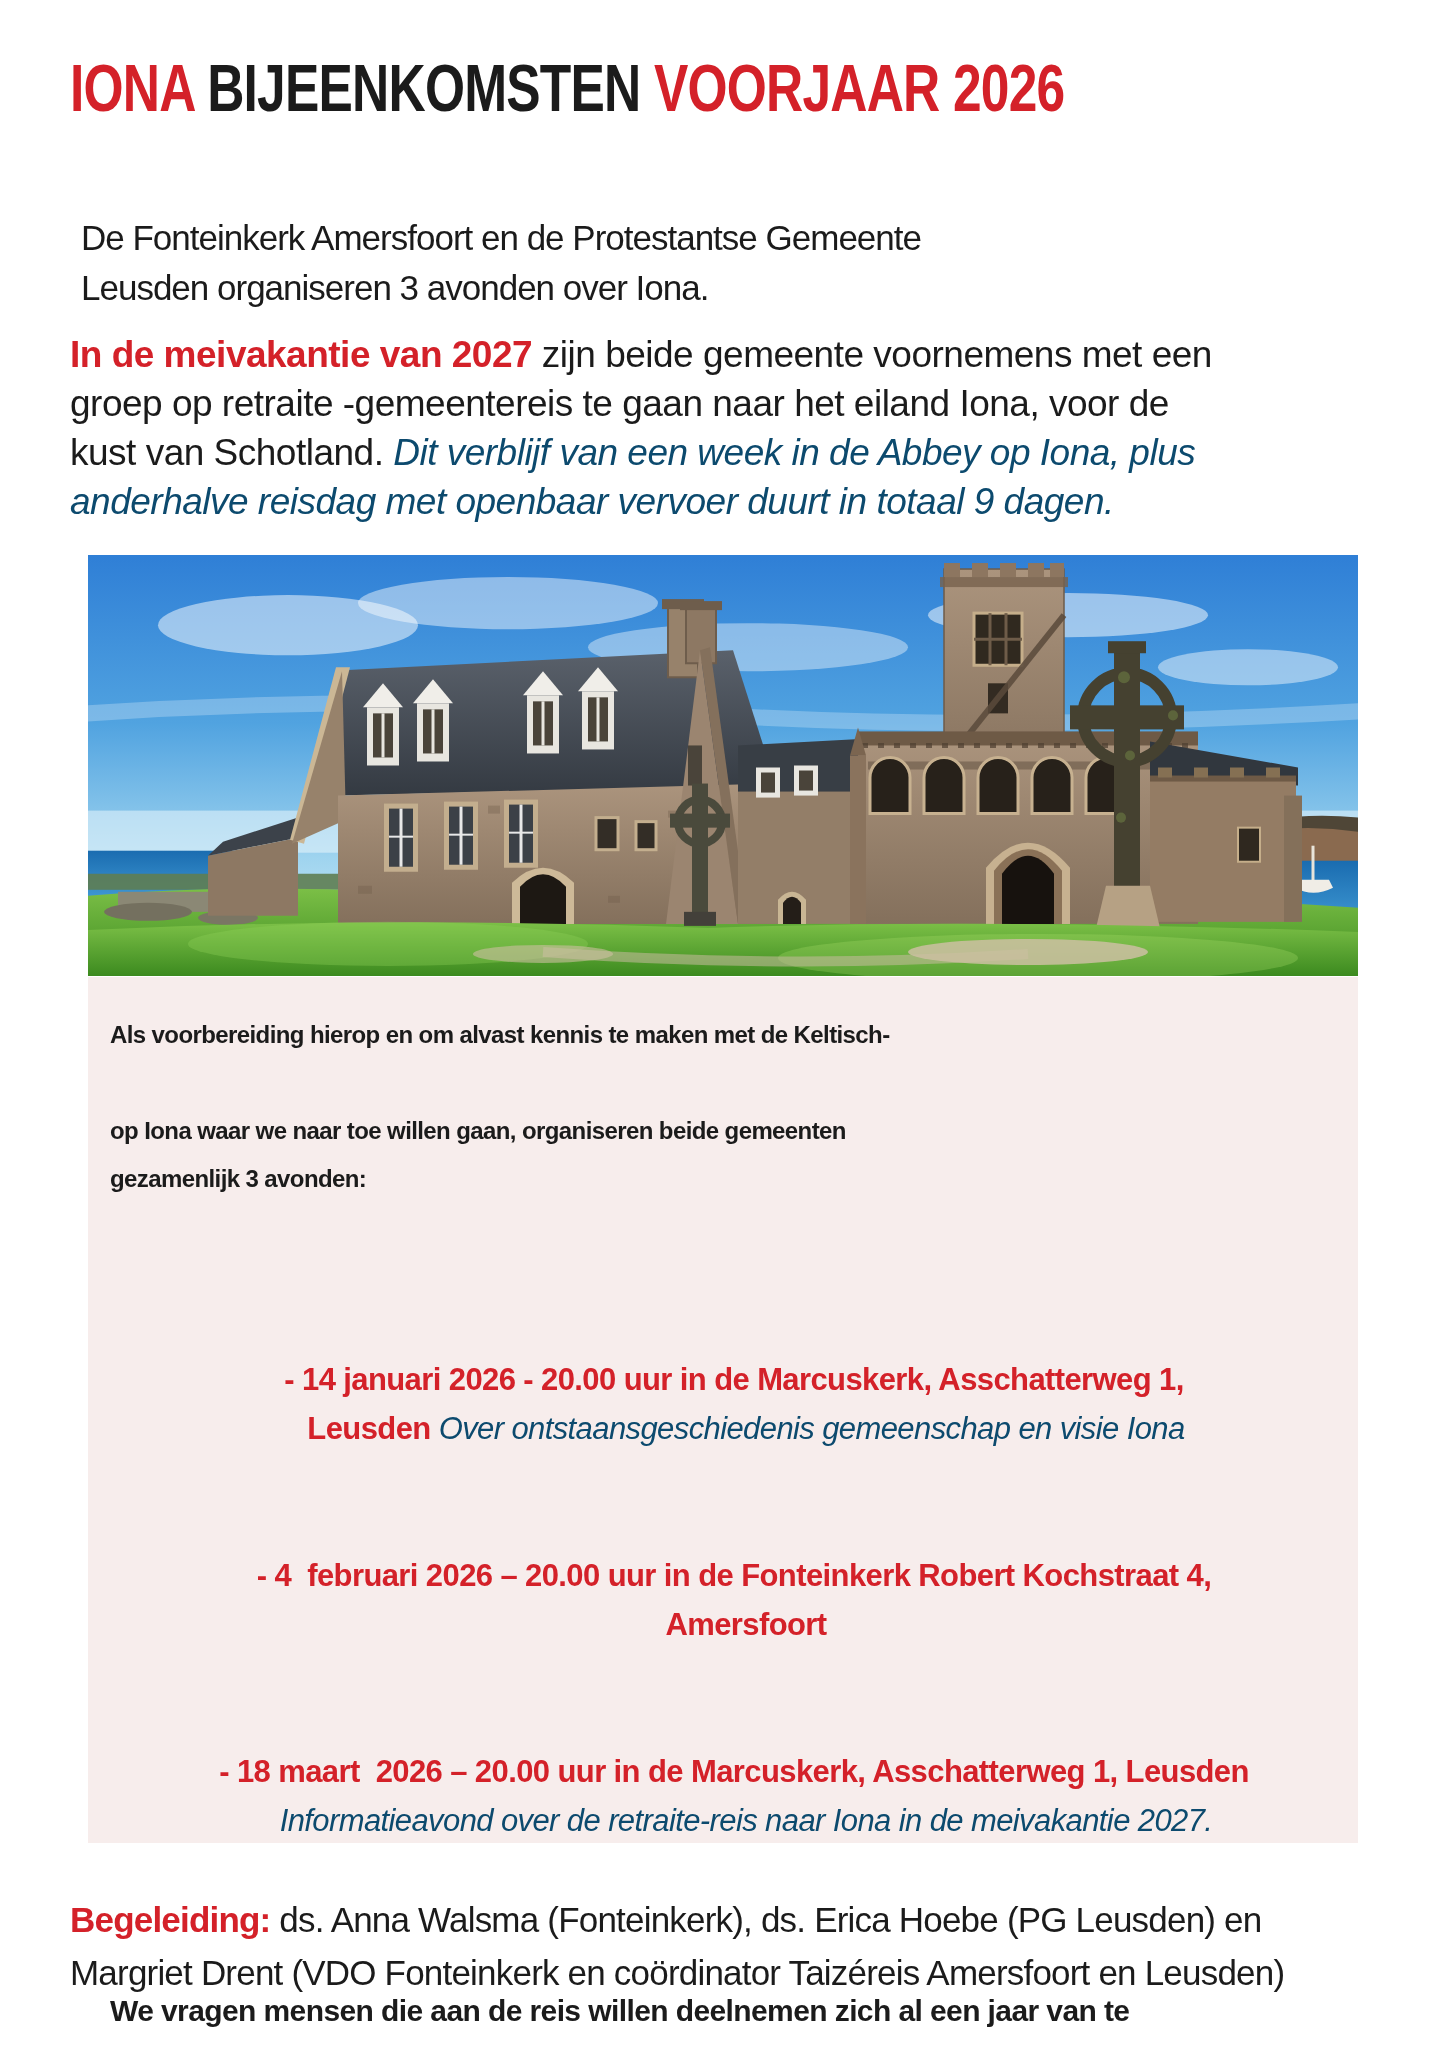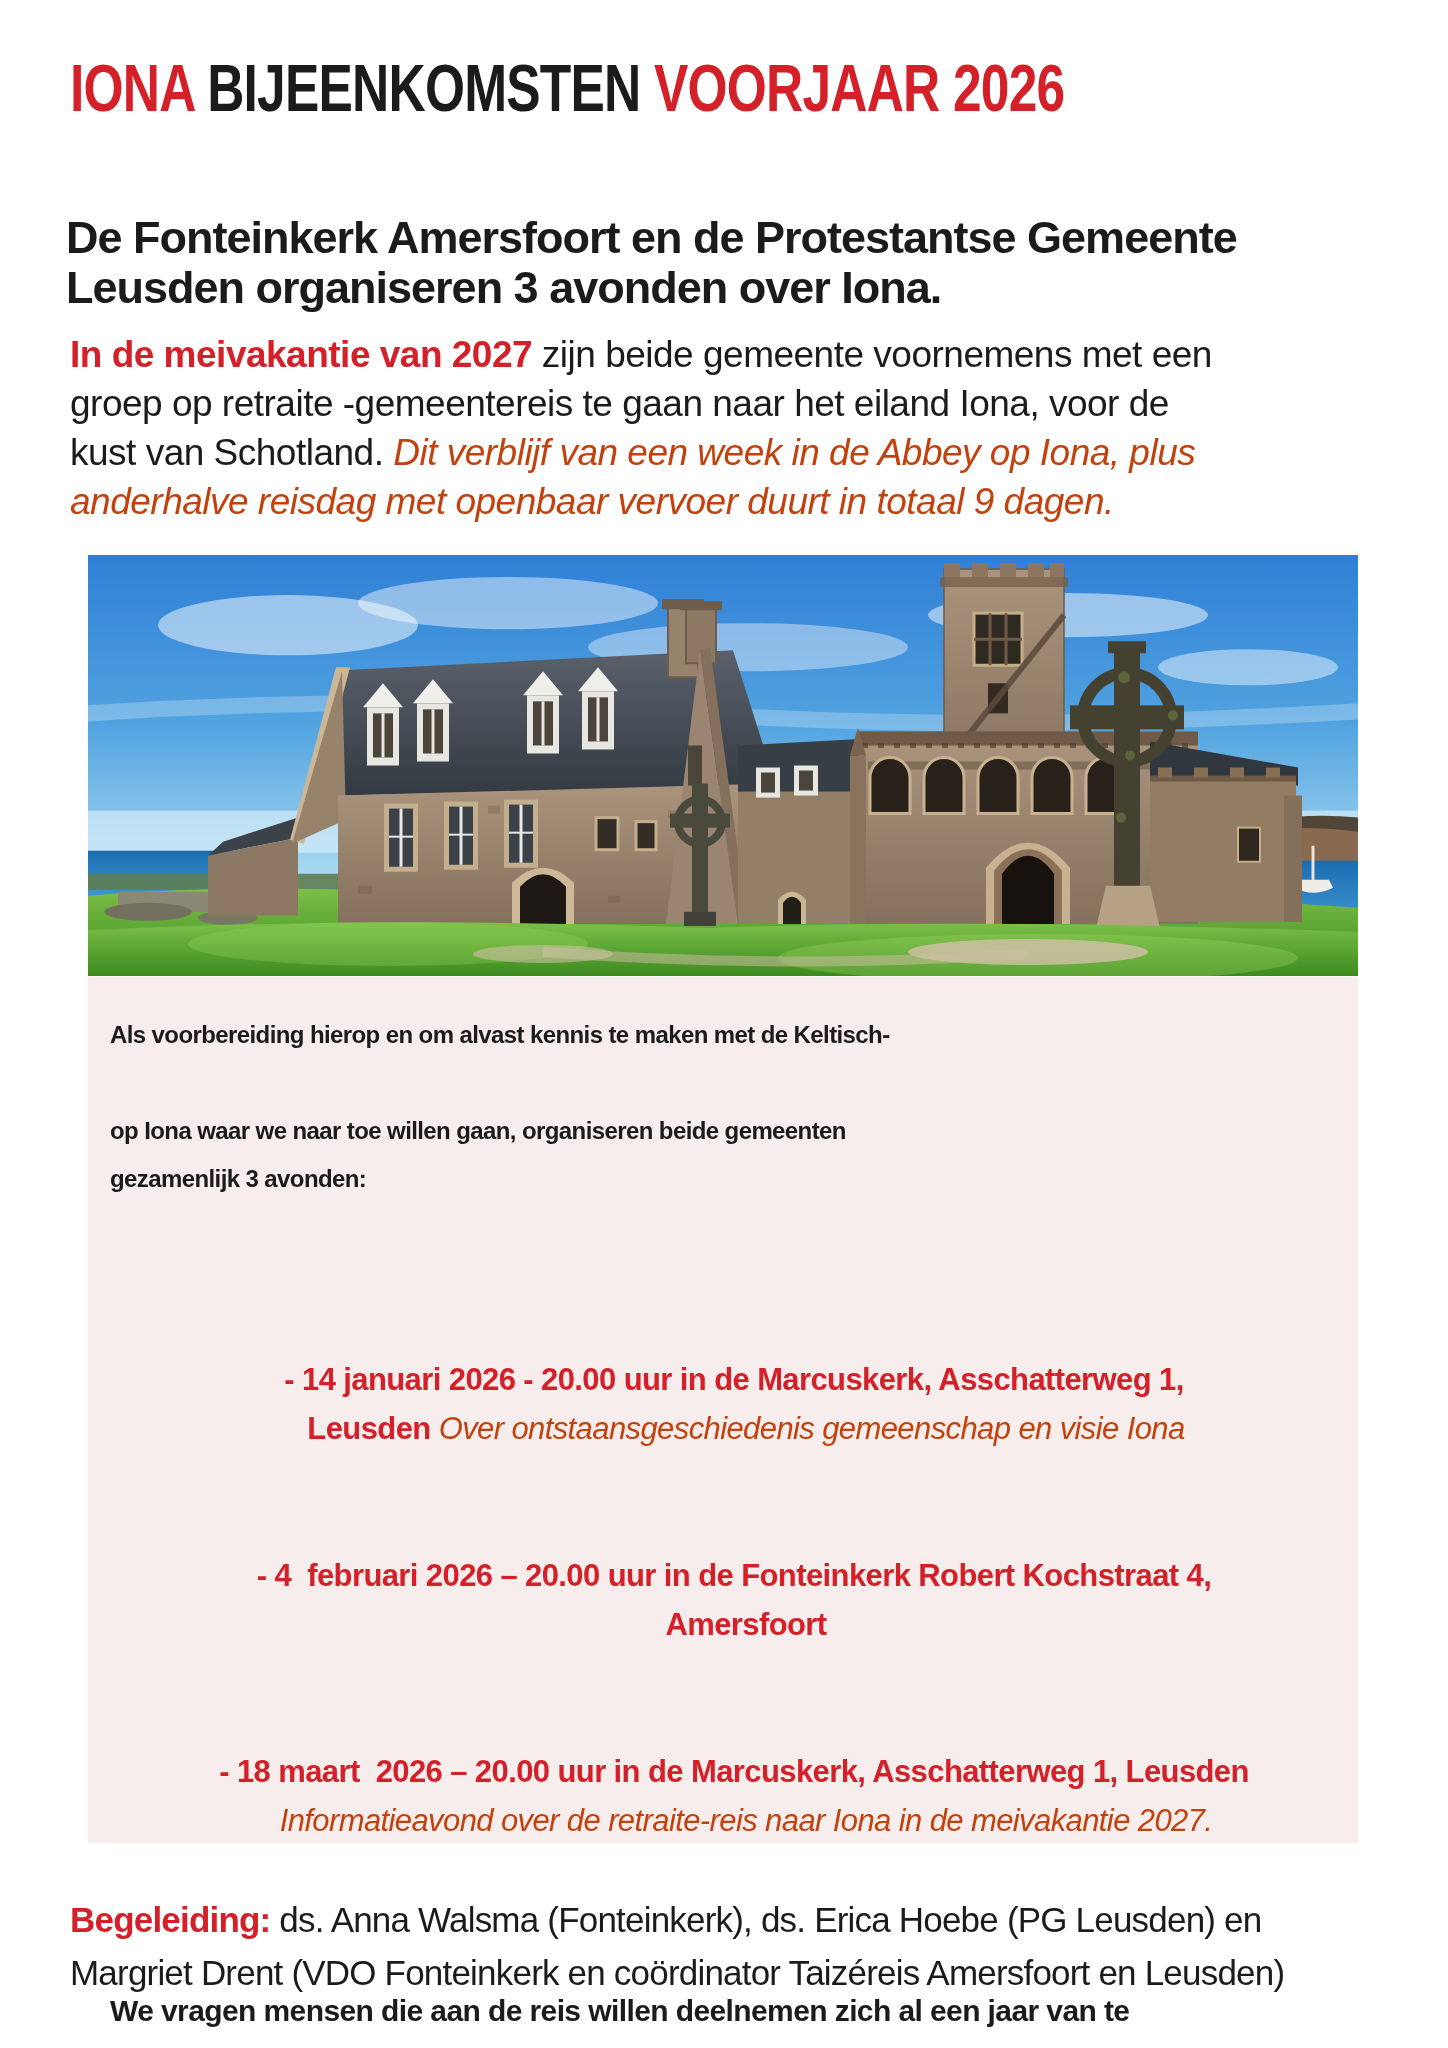--- a/index.html
+++ b/index.html
@@ -2,32 +2,32 @@
 <html><head>
 <meta charset="utf-8">
 <style>
   html,body { margin:0; padding:0; background:#ffffff; }
   .page {
     position:relative; width:1448px; height:2048px; background:#ffffff;
     font-family:"Liberation Sans", sans-serif; color:#1b1b1b; overflow:hidden;
   }
   .red  { color:#d42129; }
   .b    { font-weight:bold; }
-  .it   { font-style:italic; font-weight:normal; color:#c2410c; }
+  .it   { font-style:italic; font-weight:normal; color:#0c4a6e; }
 
   h1,h2,p { margin:0; }
 
   .title {
     position:absolute; top:52px; left:70px;
     font-size:66px; font-weight:bold; letter-spacing:-1px; white-space:pre;
     transform:scaleX(0.78); transform-origin:left top; line-height:1.1;
   }
   .subtitle {
-    position:absolute; top:213px; left:66px;
-    font-size:45px; font-weight:bold; letter-spacing:-1px;
+    position:absolute; top:213px; left:81px;
+    font-size:35px; font-weight:normal; letter-spacing:-1px;
     line-height:50px; white-space:pre;
   }
   .intro {
     position:absolute; top:330px; left:70px;
     font-size:37px; line-height:49px; letter-spacing:-0.5px; white-space:pre;
   }
   .photo {
     position:absolute; top:555px; left:88px; width:1270px; height:421px;
   }
   .photo svg { display:block; width:100%; height:100%; }

